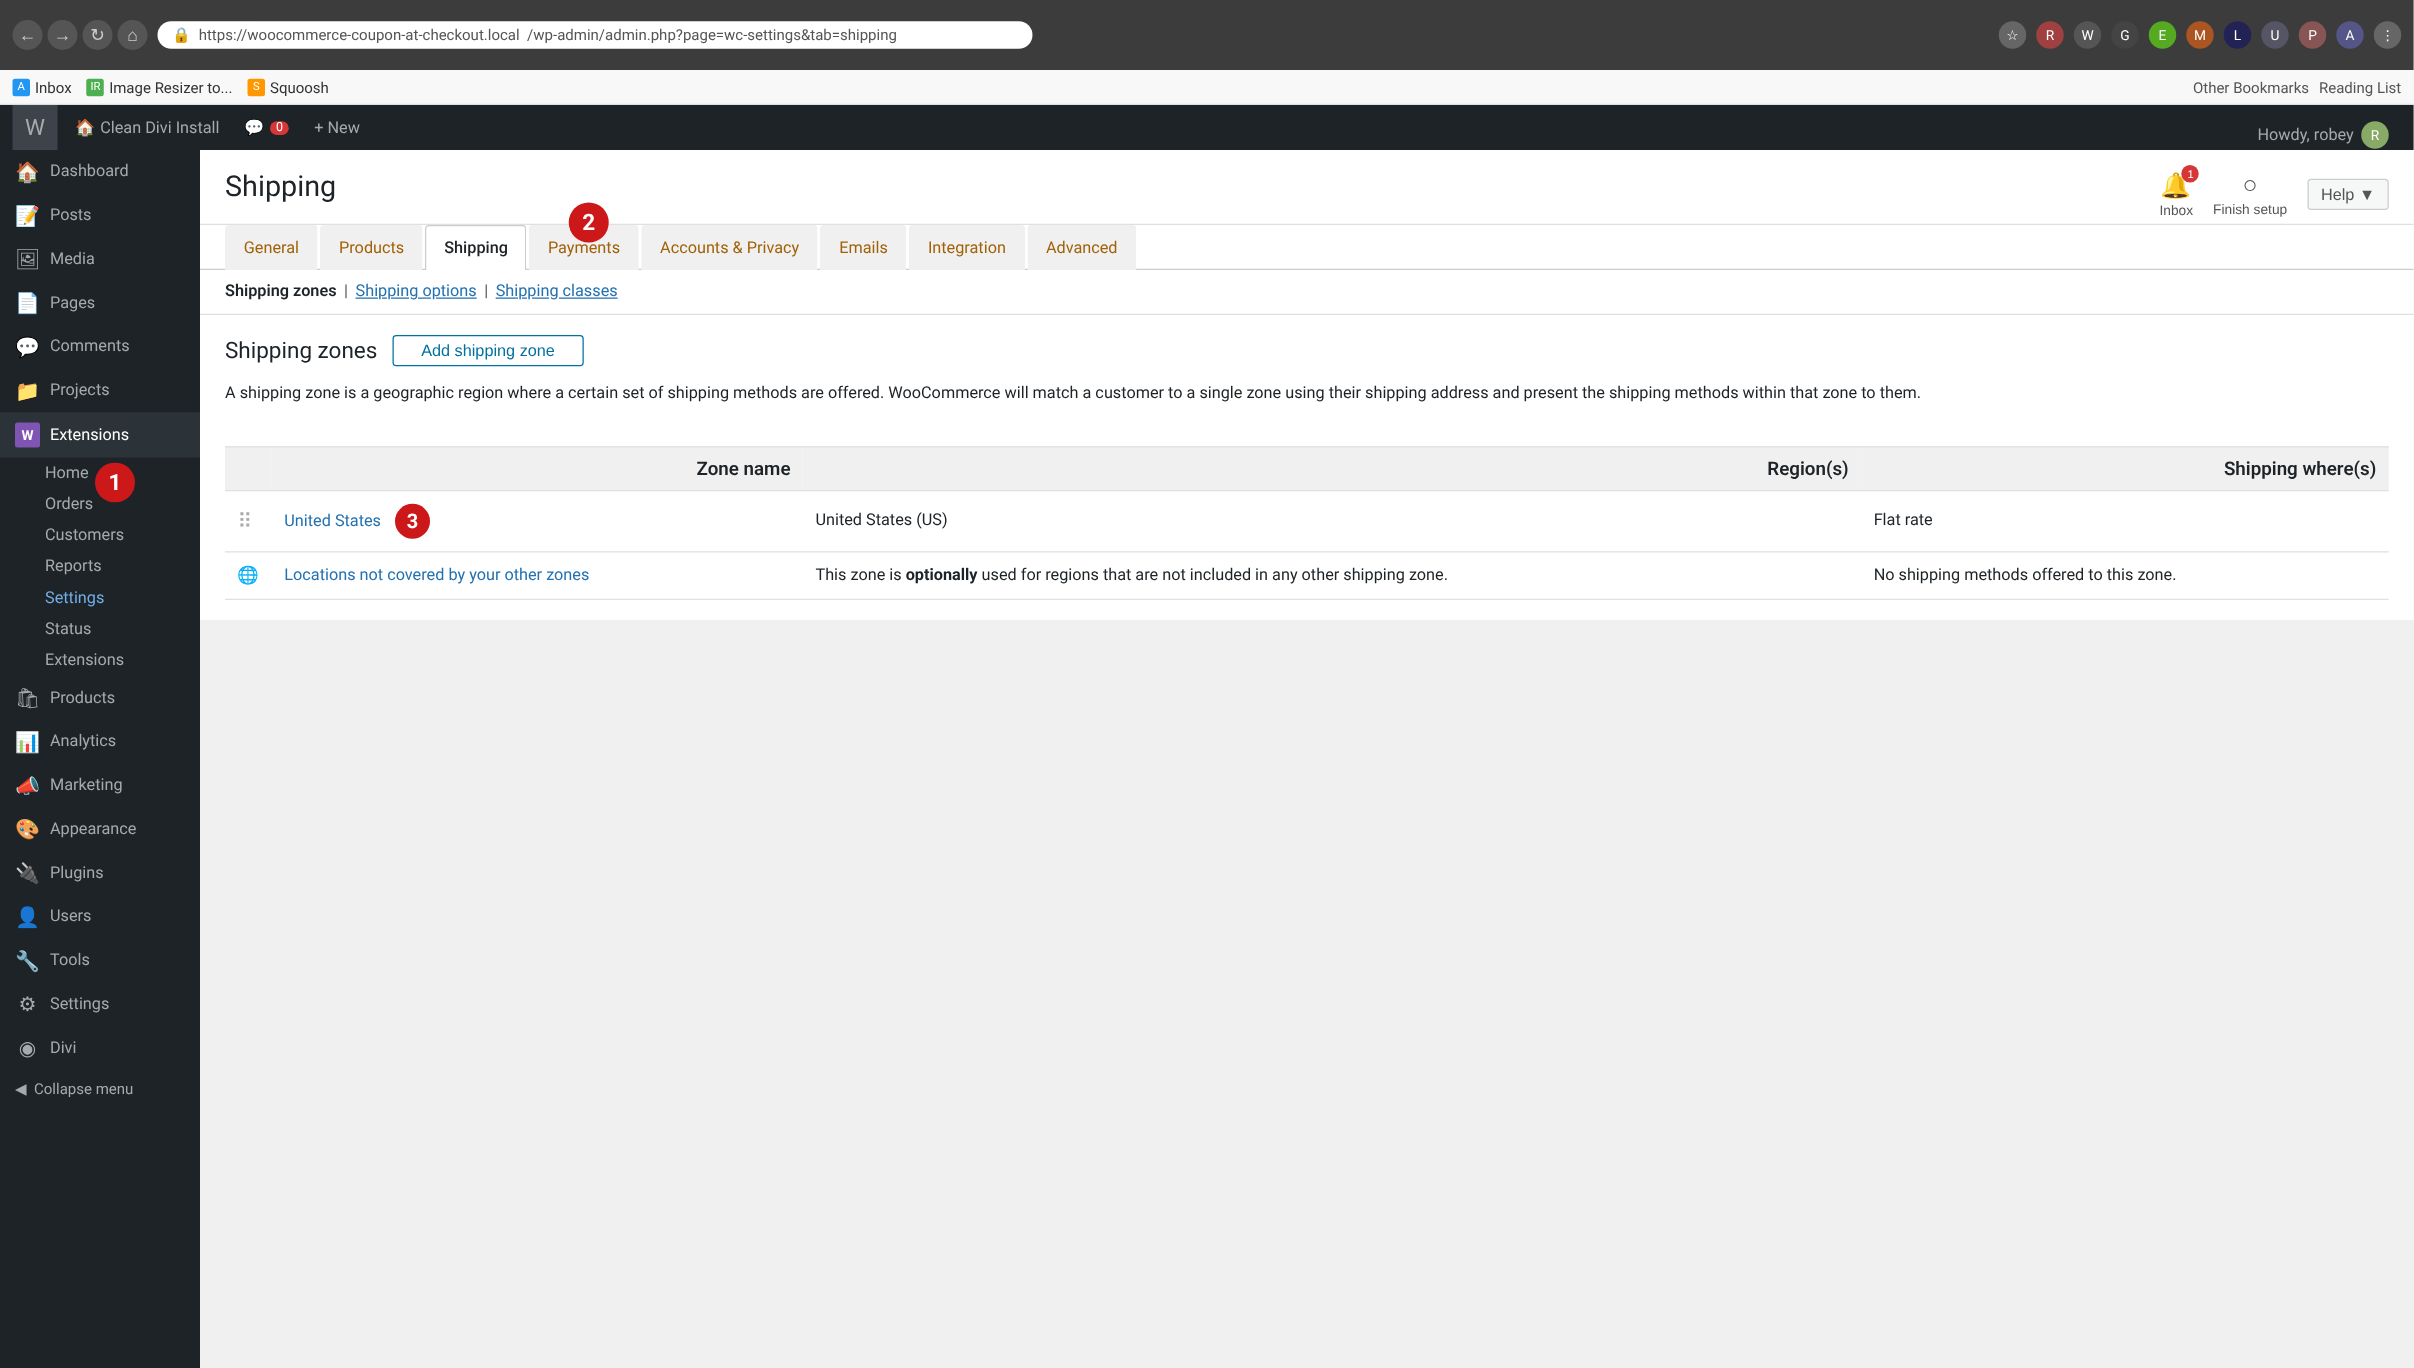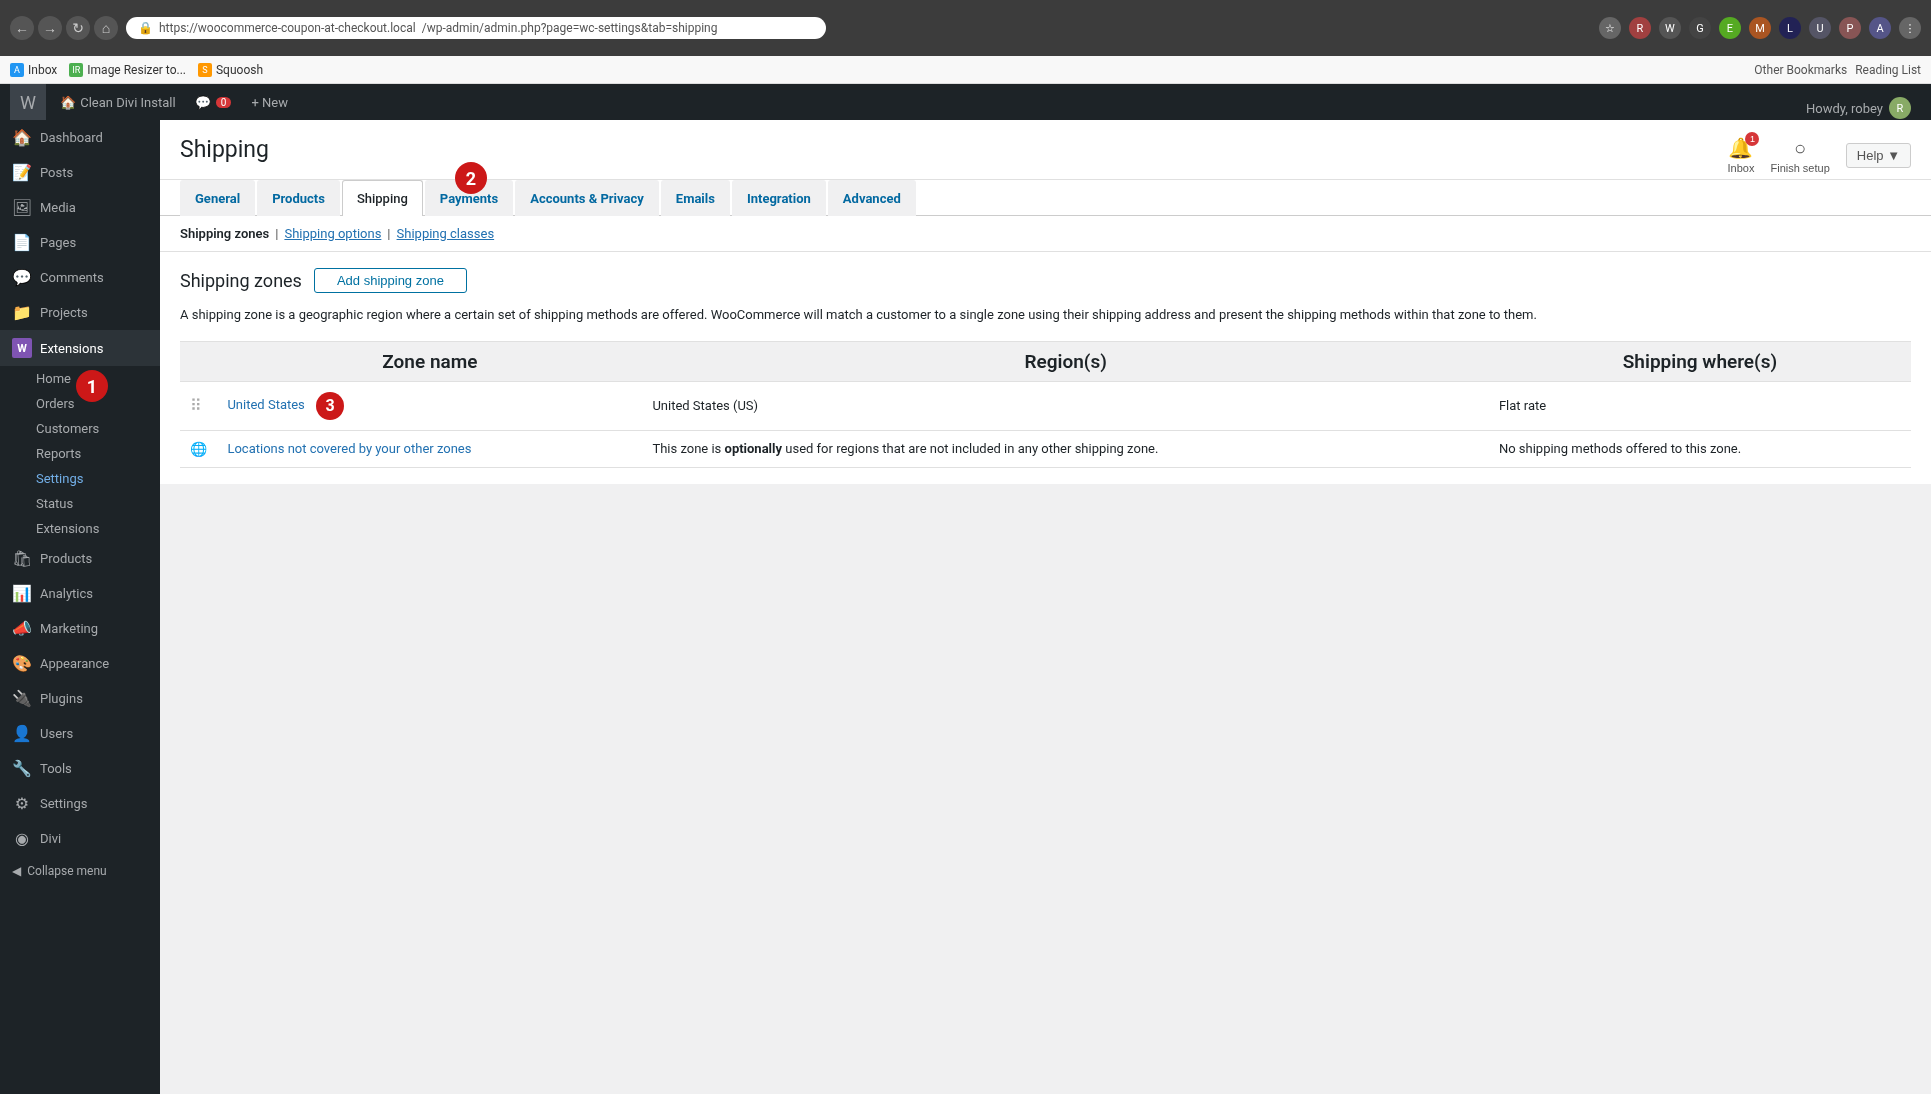--- a/index.html
+++ b/index.html
@@ -57,42 +57,42 @@
 
     
     .top-right-actions { display: flex; gap: 16px; align-items: center; }
     .inbox-btn { display: flex; flex-direction: column; align-items: center; gap: 2px; color: #555; cursor: pointer; font-size: 11px; border: none; background: none; }
     .inbox-badge { position: absolute; top: -4px; right: -6px; background: #d63638; color: #fff; border-radius: 50%; width: 14px; height: 14px; font-size: 9px; display: flex; align-items: center; justify-content: center; }
     .finish-setup-btn { display: flex; flex-direction: column; align-items: center; gap: 2px; color: #555; cursor: pointer; font-size: 11px; border: none; background: none; }
     .help-btn { background: #f6f7f7; border: 1px solid #ccc; color: #555; padding: 4px 10px; border-radius: 3px; cursor: pointer; font-size: 13px; display: flex; align-items: center; gap: 4px; }
 
     
     .tabs-nav { display: flex; gap: 0; border-bottom: 1px solid #ccc; padding: 0 20px; background: #fff; }
-    .tab-item { padding: 10px 14px; border: 1px solid transparent; border-bottom: none; cursor: pointer; color: #0369a1; background: #f0f0f1; margin-right: 2px; font-size: 13px; margin-bottom: -1px; border-radius: 3px 3px 0 0; font-weight: bold; }
+    .tab-item { padding: 10px 14px; border: 1px solid transparent; border-bottom: none; cursor: pointer; color: #a16207; background: #f0f0f1; margin-right: 2px; font-size: 13px; margin-bottom: -1px; border-radius: 3px 3px 0 0; }
     .tab-item.active { background: #fff; border-color: #ccc; color: #1d2327; font-weight: 500; }
 
     
     .sub-nav { padding: 10px 20px; background: #fff; font-size: 13px; display: flex; gap: 0; align-items: center; border-bottom: 1px solid #e0e0e0; }
     .sub-nav-item { color: #2271b1; cursor: pointer; text-decoration: underline; }
     .sub-nav-separator { margin: 0 6px; color: #555; }
     .sub-nav-current { color: #1d2327; font-weight: 600; }
 
     
     .content-area { padding: 16px 20px; background: #fff; }
 
     
     .section-header { display: flex; align-items: center; gap: 12px; margin-bottom: 12px; }
     .section-title { font-size: 18px; font-weight: 400; }
     .add-zone-btn { background: #fff; border: 1px solid #0071a1; color: #0071a1; padding: 4px 22px; border-radius: 3px; cursor: pointer; font-size: 13px; }
 
-    .description-text { font-size: 13px; color: #1d2327; margin-bottom: 16px; line-height: 1.5; }
+    .description-text { font-size: 13px; color: #1d2327; margin-bottom: 32px; line-height: 1.5; }
 
     
     .zones-table { width: 100%; border-collapse: collapse; }
-    .zones-table th { padding: 8px 10px; text-align: center; font-weight: 600; color: #1d2327; font-size: 19px; border-top: 1px solid #e0e0e0; border-bottom: 1px solid #e0e0e0; background: #f0f0f1; }
+    .zones-table th { padding: 8px 10px; text-align: right; font-weight: 600; color: #1d2327; font-size: 15px; border-top: 1px solid #e0e0e0; border-bottom: 1px solid #e0e0e0; background: #f0f0f1; }
     .zones-table td { padding: 10px 10px; border-bottom: 1px solid #e0e0e0; vertical-align: middle; font-size: 13px; }
     .zone-link { color: #2271b1; cursor: pointer; text-decoration: none; }
     .drag-handle { color: #aaa; font-size: 16px; cursor: grab; }
     .zone-icon { color: #aaa; font-size: 14px; }
     .flat-rate { color: #1d2327; }
     .no-methods { color: #1d2327; }
 
     
     .step-badge { display: inline-flex; align-items: center; justify-content: center; width: 32px; height: 32px; background: #cc1818; color: #fff; border-radius: 50%; font-size: 18px; font-weight: bold; position: relative; }
   </style>

